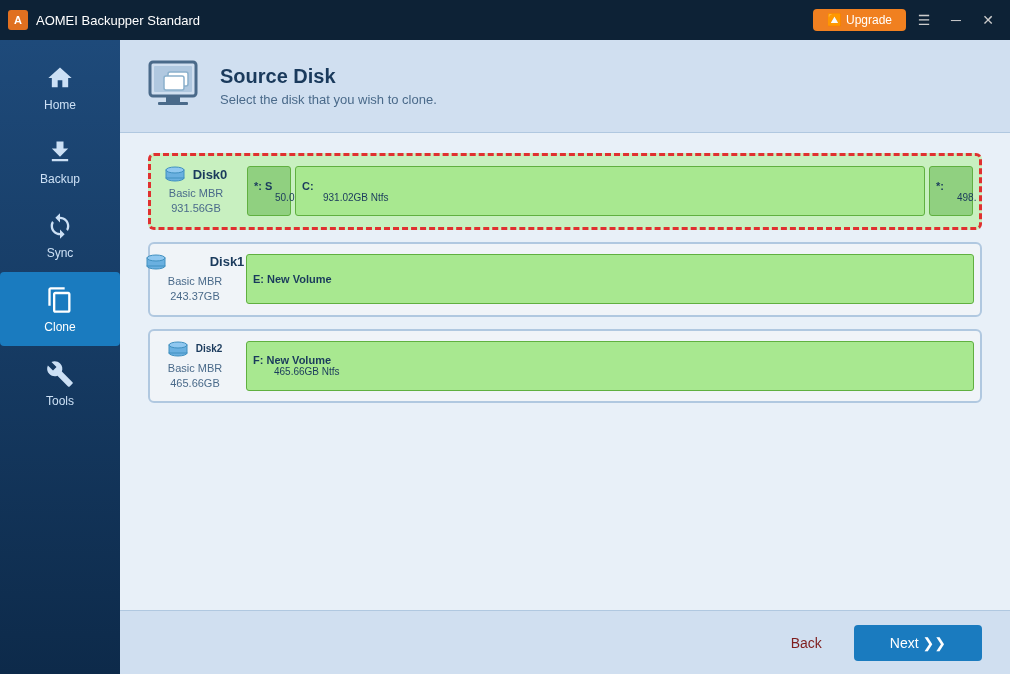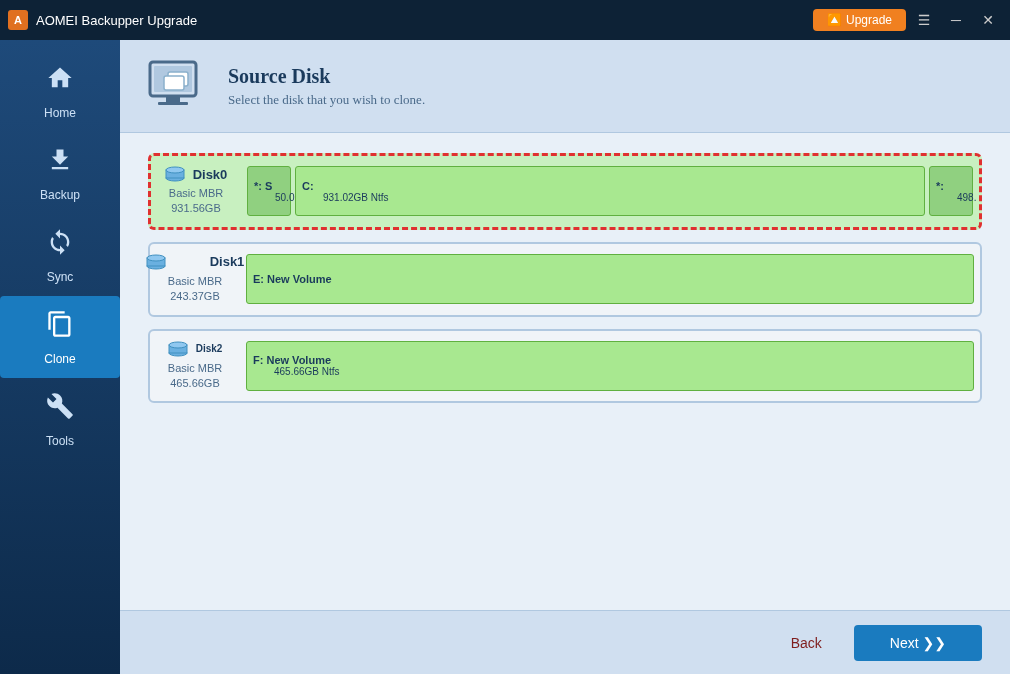--- a/index.html
+++ b/index.html
@@ -92,21 +92,21 @@
     }
     .sidebar-item {
       width: 100%;
       display: flex;
       flex-direction: column;
       align-items: center;
       padding: 12px 8px;
       cursor: pointer;
       color: #cce0f5;
       font-size: 12px;
-      gap: 12px;
+      gap: 4px;
       border-radius: 4px;
     }
     .sidebar-item.active {
       background: #1a7bbf;
       color: white;
     }
     .sidebar-icon {
       width: 32px;
       height: 32px;
       display: flex;
@@ -127,23 +127,22 @@
       flex-direction: column;
       overflow: hidden;
     }
 
     
     .page-header {
       background: #d0dff0;
       padding: 18px 24px;
       display: flex;
       align-items: center;
-      gap: 20px;
+      gap: 12px;
       border-bottom: 1px solid #b0c8e0;
-      font-family: Liberation Serif, serif;
     }
     .page-header-icon {
       width: 64px;
       height: 56px;
       display: flex;
       align-items: center;
       justify-content: center;
     }
     .page-header-text h1 {
       font-size: 20px;
@@ -273,21 +272,21 @@
       cursor: pointer;
       font-weight: 500;
     }
   </style>
 </head>
 <body>
 
 <div class="titlebar">
   <div class="titlebar-left">
     <div class="titlebar-icon">A</div>
-    <span>AOMEI Backupper Upgrade</span>
+    <span>AOMEI Backupper Standard</span>
   </div>
   <div class="titlebar-controls">
     <button class="upgrade-btn">
       <span>🔼</span>
       <span>Upgrade</span>
     </button>
     <button class="win-ctrl">☰</button>
     <button class="win-ctrl">─</button>
     <button class="win-ctrl close">✕</button>
   </div>

